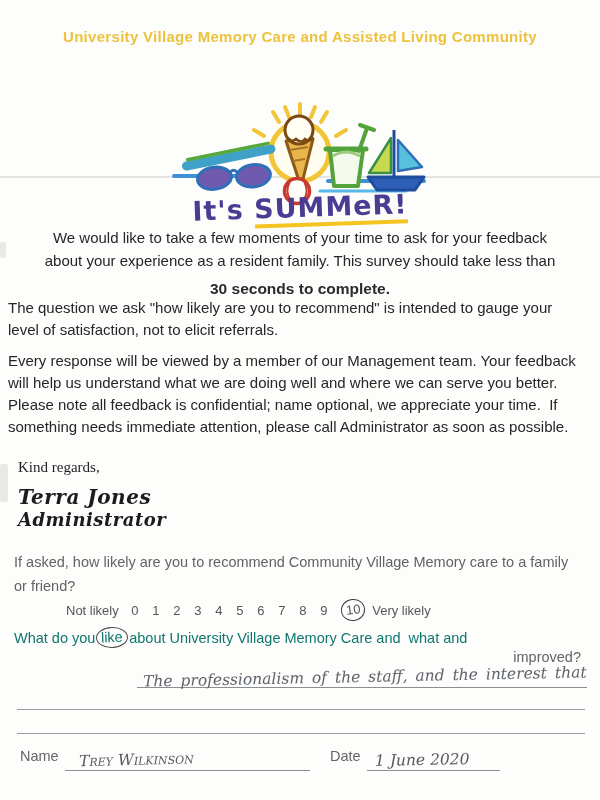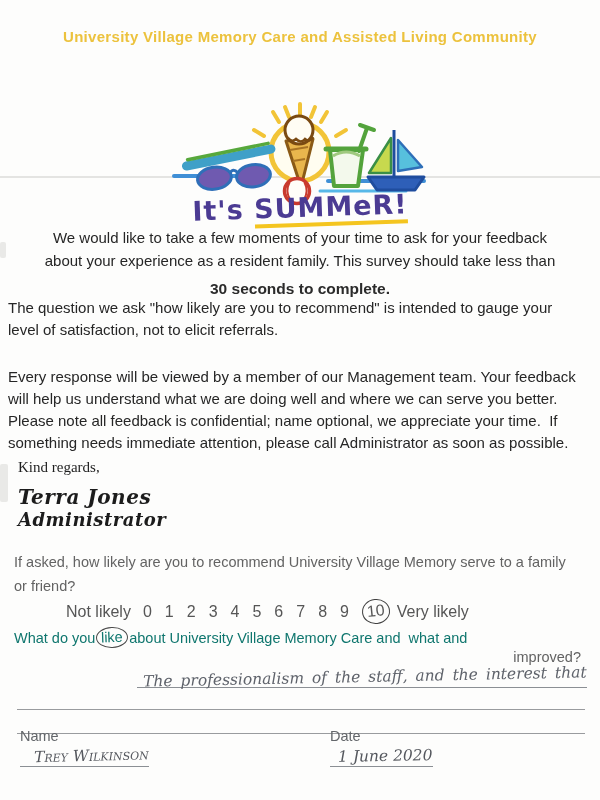--- a/index.html
+++ b/index.html
@@ -25,30 +25,30 @@
     position:absolute;top:192px;left:50%;transform:translateX(-50%) rotate(-2deg);
     font-family:"DejaVu Sans",sans-serif;font-weight:800;font-size:27px;
     color:#4b3b93;letter-spacing:1px;white-space:nowrap;
   }
   #caption .underlined{border-bottom:4px solid #f4c520;padding-bottom:0px;}
   
   .body-text{font-size:15px;line-height:22px;color:#262626;}
   #intro{position:absolute;top:226px;left:38px;width:524px;text-align:center;line-height:23px;}
   #intro-bold{position:absolute;top:280px;left:0;width:100%;text-align:center;font-weight:bold;font-size:15.5px;}
   #para-gauge{position:absolute;top:297px;left:8px;width:578px;}
-  #para-response{position:absolute;top:366px;left:8px;width:588px;}
+  #para-response{position:absolute;top:350px;left:8px;width:588px;}
   
   #closing{position:absolute;top:459px;left:18px;font-family:"Liberation Serif",serif;font-size:15px;color:#1e1e1e;}
   .script{font-family:"DejaVu Serif",serif;font-style:italic;font-weight:bold;color:#1c1c1c;letter-spacing:.5px;}
   #sig-name{position:absolute;top:485px;left:18px;font-size:20px;}
   #sig-title{position:absolute;top:509px;left:18px;font-size:18px;}
   #q1{position:absolute;top:550px;left:14px;width:556px;font-size:14.5px;line-height:24px;color:#636363;}
   #scale-row{
     position:absolute;top:599px;left:66px;display:flex;align-items:center;
-    font-size:16px;color:#565656;
+    font-size:13px;color:#565656;
   }
   #scale-row .lowlab{margin-right:12px;}
   #scale-row .num{margin-right:13px;min-width:8px;text-align:center;}
   #scale-row .circled{
     border:1.7px solid #3f3f3f;border-radius:50%;
     padding:2px 4px 3px;margin-right:4px;transform:rotate(-6deg);
   }
   #scale-row .highlab{margin-left:3px;}
   #q2-line{position:absolute;top:627px;left:14px;width:560px;font-size:14.5px;color:#0f766e;display:flex;align-items:center;}
   .pen-circle-word{
@@ -65,21 +65,21 @@
   #improved-row .lab{font-size:14.5px;color:#636363;margin-right:6px;padding-bottom:2px;}
   .ruled{border-bottom:1.6px solid #8b8f94;}
   #improved-row .line{flex:1;height:24px;display:flex;align-items:flex-end;}
   #hw1{transform:rotate(-1.2deg);word-spacing:3px;padding-left:6px;}
   #answer-line2{position:absolute;top:675px;left:17px;right:13px;height:24px;display:flex;align-items:flex-end;}
   #hw2{transform:rotate(-.8deg);word-spacing:6px;padding-left:2px;}
   .blankline{position:absolute;left:17px;right:15px;height:2px;border-bottom:1.5px solid #999b9e;}
   #blank1{top:707px;}
   #blank2{top:731px;}
   
-  .fill-group{position:absolute;top:728px;display:flex;align-items:flex-start;height:26px;flex-direction:column;}
+  .fill-group{position:absolute;top:744px;display:flex;align-items:center;height:26px;}
   .fill-group .lab{font-size:14.5px;color:#63666a;margin-right:6px;padding-bottom:2px;}
   .fill-group .line{flex:1;display:flex;align-items:flex-end;height:26px;}
   #name-group{left:20px;width:290px;}
   #date-group{left:330px;width:170px;}
   #name-value{font-variant:small-caps;font-size:15.5px;padding-left:14px;transform:rotate(-1.5deg);color:#55585e;}
   #date-value{font-size:15.5px;padding-left:8px;transform:rotate(-1deg);color:#55585e;}
 </style>
 </head>
 <body>
 
@@ -148,21 +148,21 @@
 
   <div id="intro" class="body-text">We would like to take a few moments of your time to ask for your feedback about your experience as a resident family. This survey should take less than</div>
   <div id="intro-bold">30 seconds to complete.</div>
   <div id="para-gauge" class="body-text">The question we ask "how likely are you to recommend" is intended to gauge your level of satisfaction, not to elicit referrals.</div>
   <div id="para-response" class="body-text pre">Every response will be viewed by a member of our Management team. Your feedback will help us understand what we are doing well and where we can serve you better. Please note all feedback is confidential; name optional, we appreciate your time.  If something needs immediate attention, please call Administrator as soon as possible.</div>
 
   <div id="closing">Kind regards,</div>
   <div id="sig-title" class="script">Administrator</div>
   <div id="sig-name" class="script">Terra Jones</div>
 
-  <div id="q1">If asked, how likely are you to recommend University Village Memory serve to a family or friend?</div>
+  <div id="q1">If asked, how likely are you to recommend Community Village Memory care to a family or friend?</div>
 
   <div id="scale-row">
     <span class="lowlab">Not likely</span>
     <span class="num">0</span>
     <span class="num">1</span>
     <span class="num">2</span>
     <span class="num">3</span>
     <span class="num">4</span>
     <span class="num">5</span>
     <span class="num">6</span>

